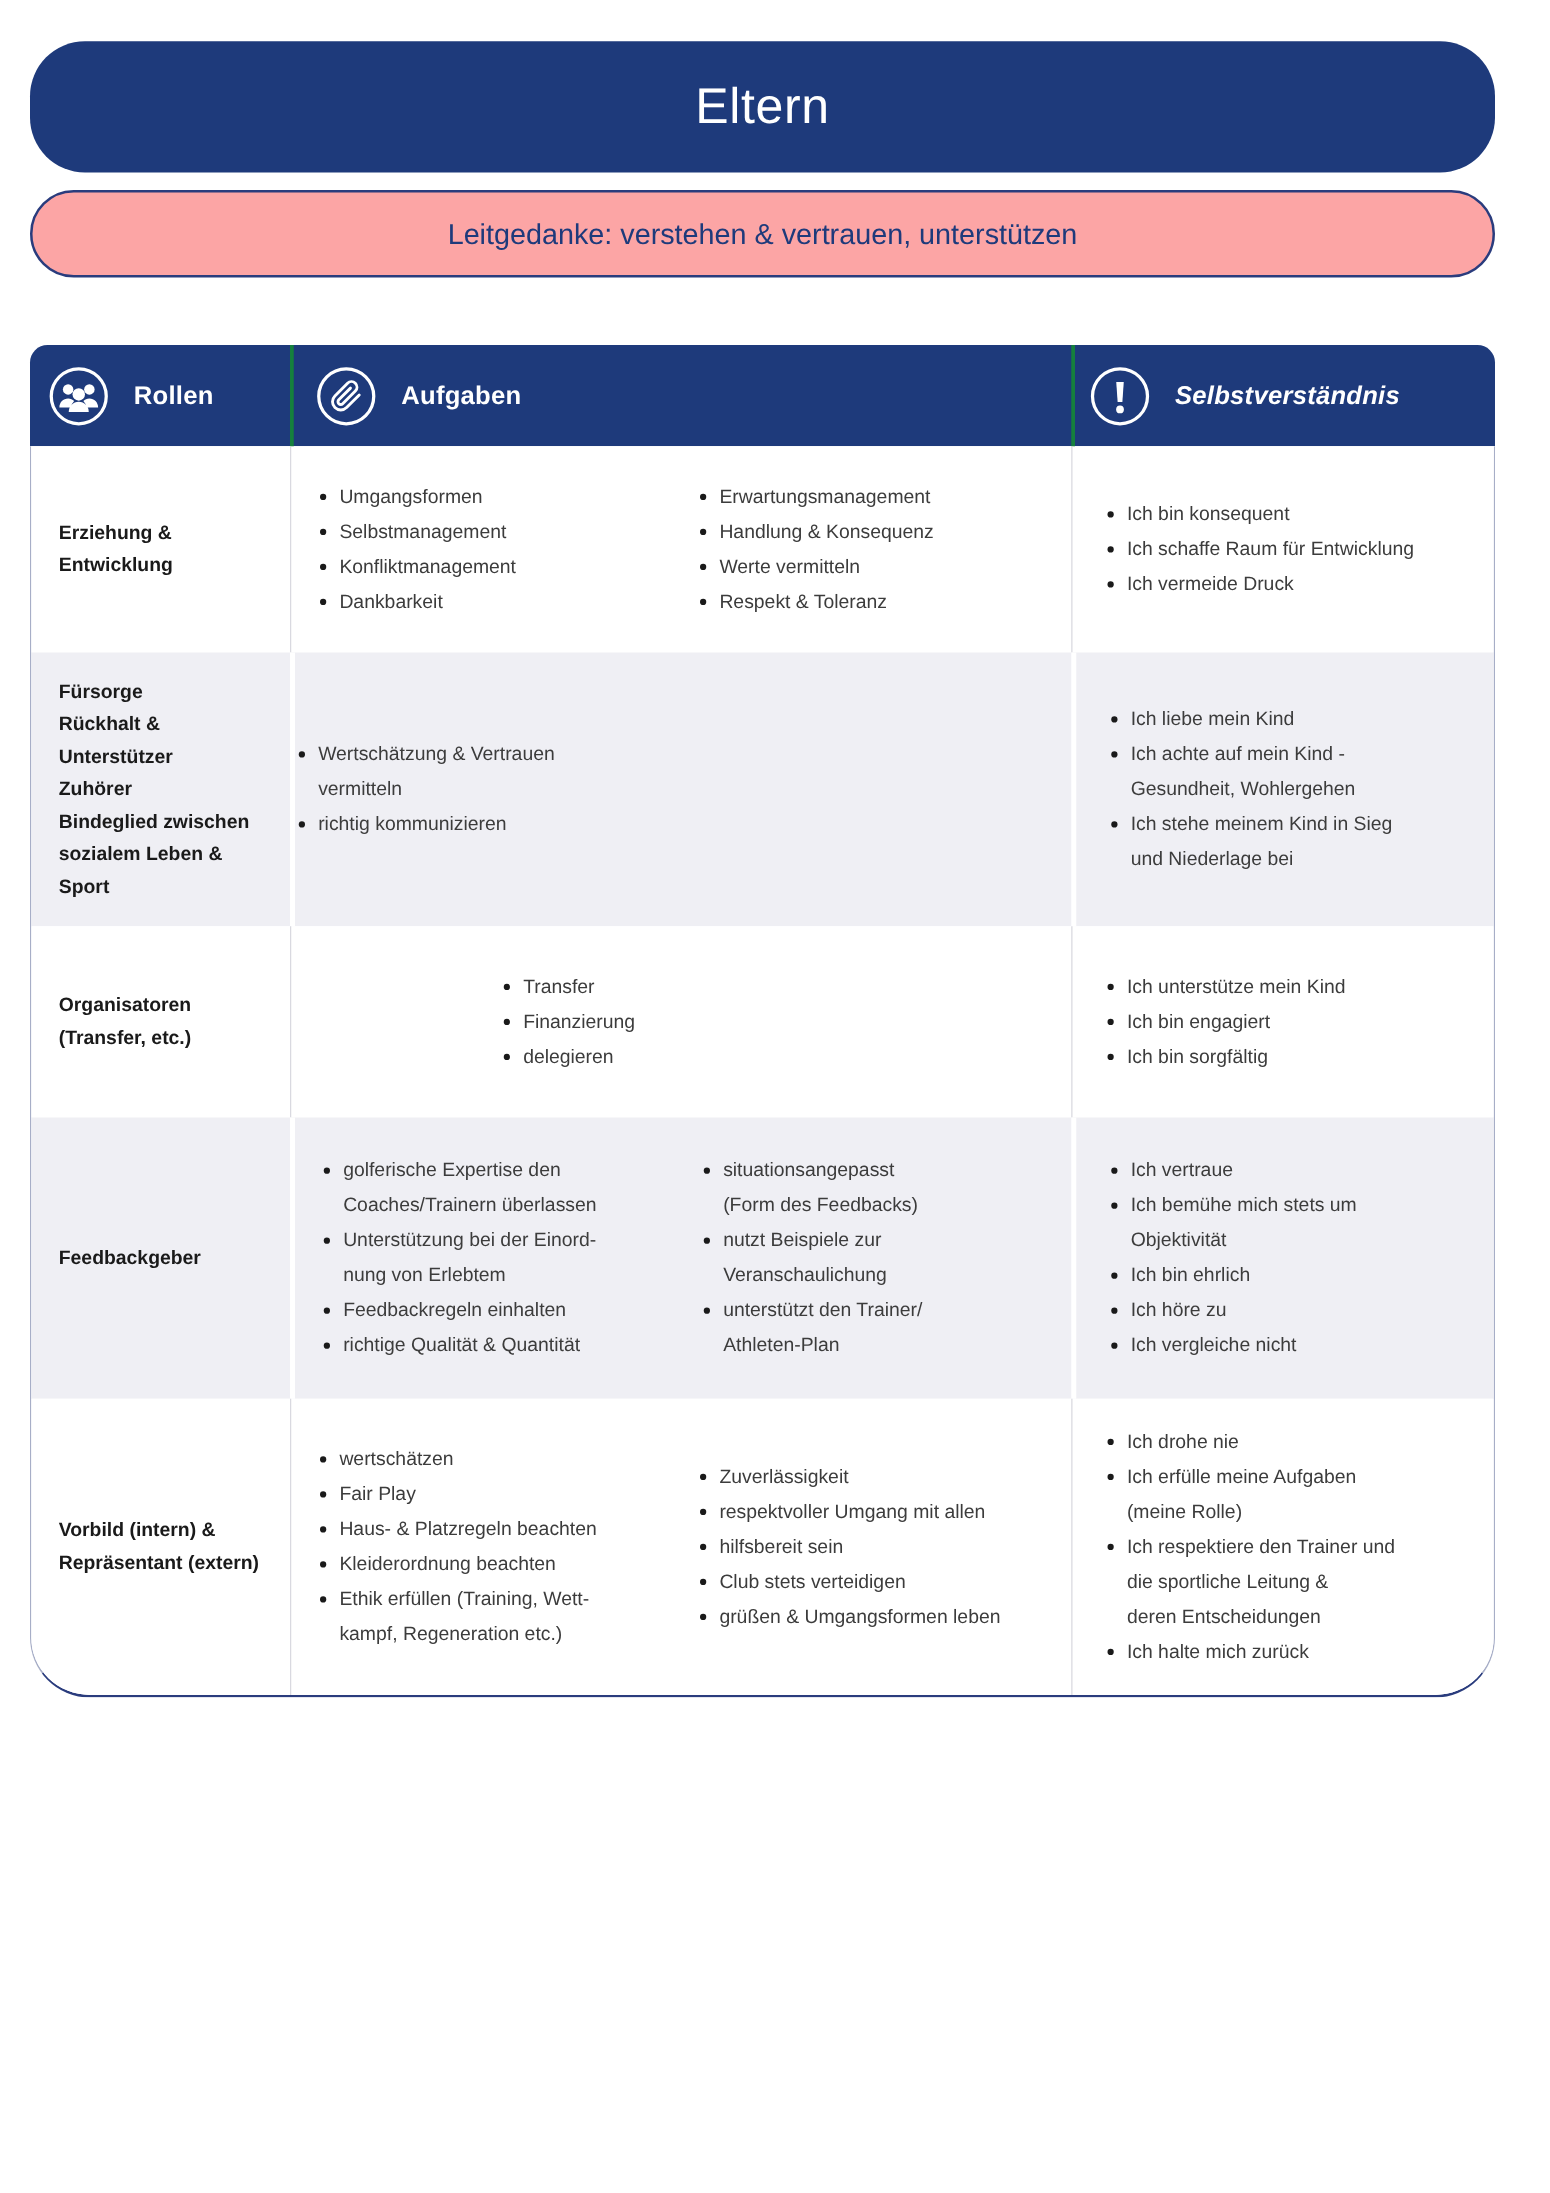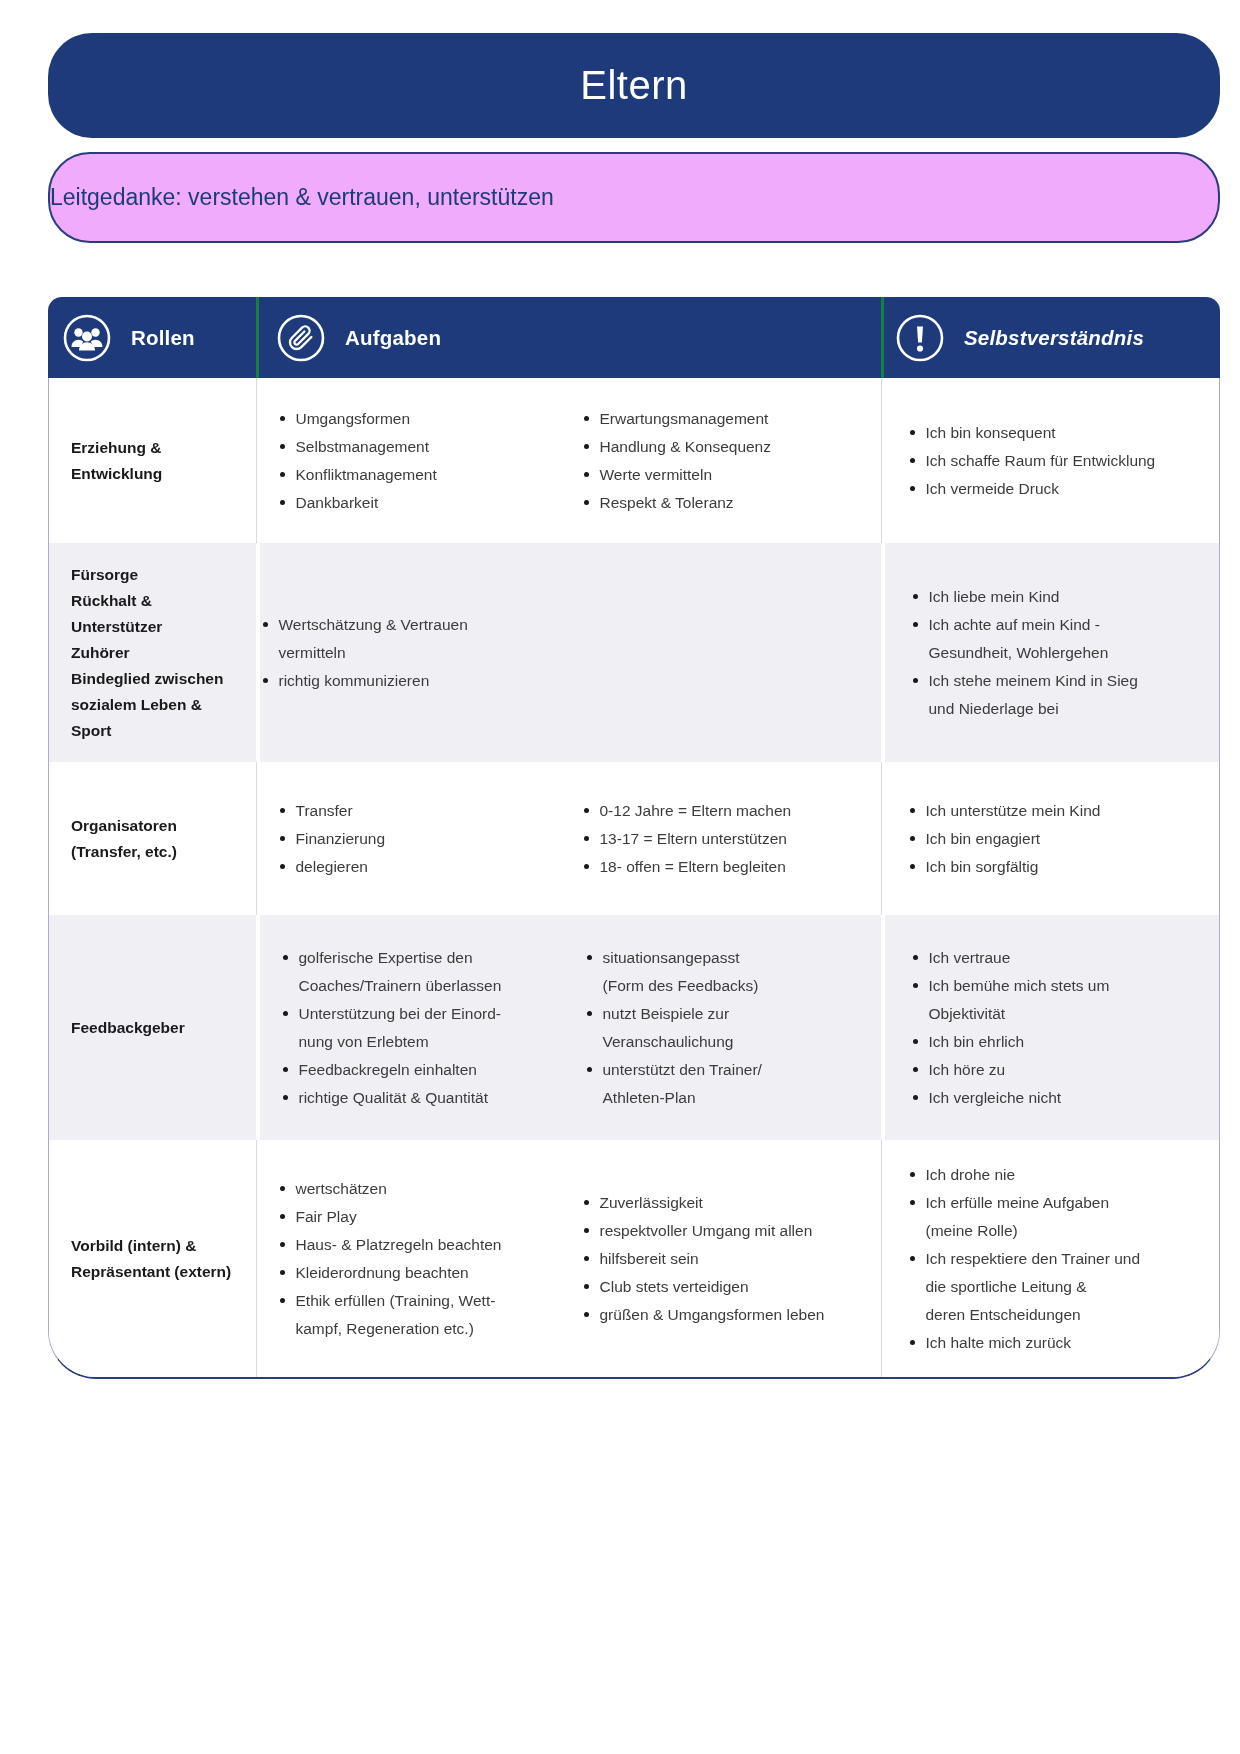--- a/index.html
+++ b/index.html
@@ -8,45 +8,45 @@
     --text: #3c3c3c;
   }
   * { box-sizing: border-box; }
   html, body { margin: 0; padding: 0; background: #ffffff; }
   body {
     width: 1240px; height: 1754px;
     font-family: "Liberation Sans", "DejaVu Sans", sans-serif;
     position: relative;
     overflow: hidden;
   }
-  .page { position: absolute; left: 48px; top: 0; width: 1172px; }
+  .page { position: absolute; left: 24px; top: 0; width: 1172px; }
 
   
   .banner {
     margin-top: 33px;
     height: 105px;
     background: var(--navy);
     border-radius: 44px;
     display: flex; align-items: center; justify-content: center;
   }
   .banner-title {
     color: #ffffff;
     font-size: 40px;
     font-weight: 400;
     letter-spacing: 0.5px;
   }
 
   
   .motto {
     margin-top: 14px;
-    height: 91px;
-    background: #f0abfc;
+    height: 70px;
+    background: #fca5a5;
     border: 2px solid #2a3c7d;
     border-radius: 42px;
-    display: flex; align-items: center; justify-content: flex-start;
+    display: flex; align-items: center; justify-content: center;
   }
   .motto-text {
     color: var(--navy);
     font-size: 23px;
     font-weight: 400;
   }
 
   
   .rtable { margin-top: 54px; }
   .thead {
@@ -233,25 +233,20 @@
           <div class="cell role-cell">
             <div class="role-label">Organisatoren
 (Transfer, etc.)</div>
           </div>
           <div class="cell tasks-cell">
             <ul class="blist col-a">
               <li>Transfer</li>
               <li>Finanzierung</li>
               <li>delegieren</li>
             </ul>
-            <ul class="blist col-b">
-              <li>0-12 Jahre = Eltern machen</li>
-              <li>13-17 = Eltern unterstützen</li>
-              <li>18- offen = Eltern begleiten</li>
-            </ul>
           </div>
           <div class="cell self-cell">
             <ul class="blist col-c">
               <li>Ich unterstütze mein Kind</li>
               <li>Ich bin engagiert</li>
               <li>Ich bin sorgfältig</li>
             </ul>
           </div>
         </div>
         <div class="row alt" style="min-height: 225px;">

